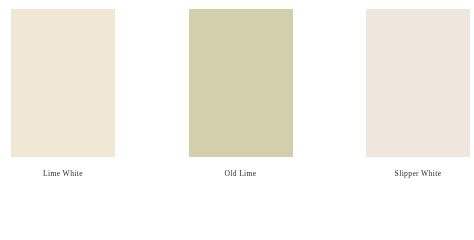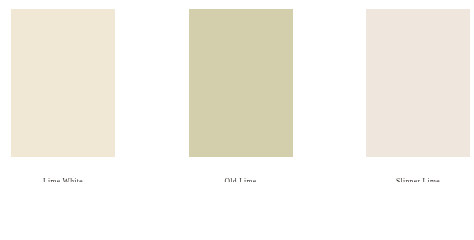--- a/index.html
+++ b/index.html
@@ -38,21 +38,21 @@
     align-items: center;
     width: 104px;
     flex: 0 0 auto;
   }
   .swatch-chip {
     width: 104px;
     height: 148px;
     box-sizing: border-box;
   }
   .swatch-label {
-    margin-top: 20px;
+    margin-top: 12px;
     font-family: "Liberation Serif", serif;
     font-size: 7.6px;
     line-height: 9px;
     letter-spacing: 0.35px;
     color: #2f2b26;
     text-align: center;
     white-space: nowrap;
   }
   .swatch-code {
     margin-top: 2px;
@@ -81,18 +81,18 @@
 
 
     <div class="swatch-cell">
       <div class="swatch-chip" style="background: rgb(211, 206, 171);"></div>
       <div class="swatch-label">Old Lime</div>
       <div class="swatch-code">4</div>
     </div>
 
     <div class="swatch-cell">
       <div class="swatch-chip" style="background: rgb(239, 231, 221);"></div>
-      <div class="swatch-label">Slipper Lime</div>
+      <div class="swatch-label">Slipper White</div>
       <div class="swatch-code">2</div>
     </div>
 
   </div>
 </div>
 
 </body></html>

